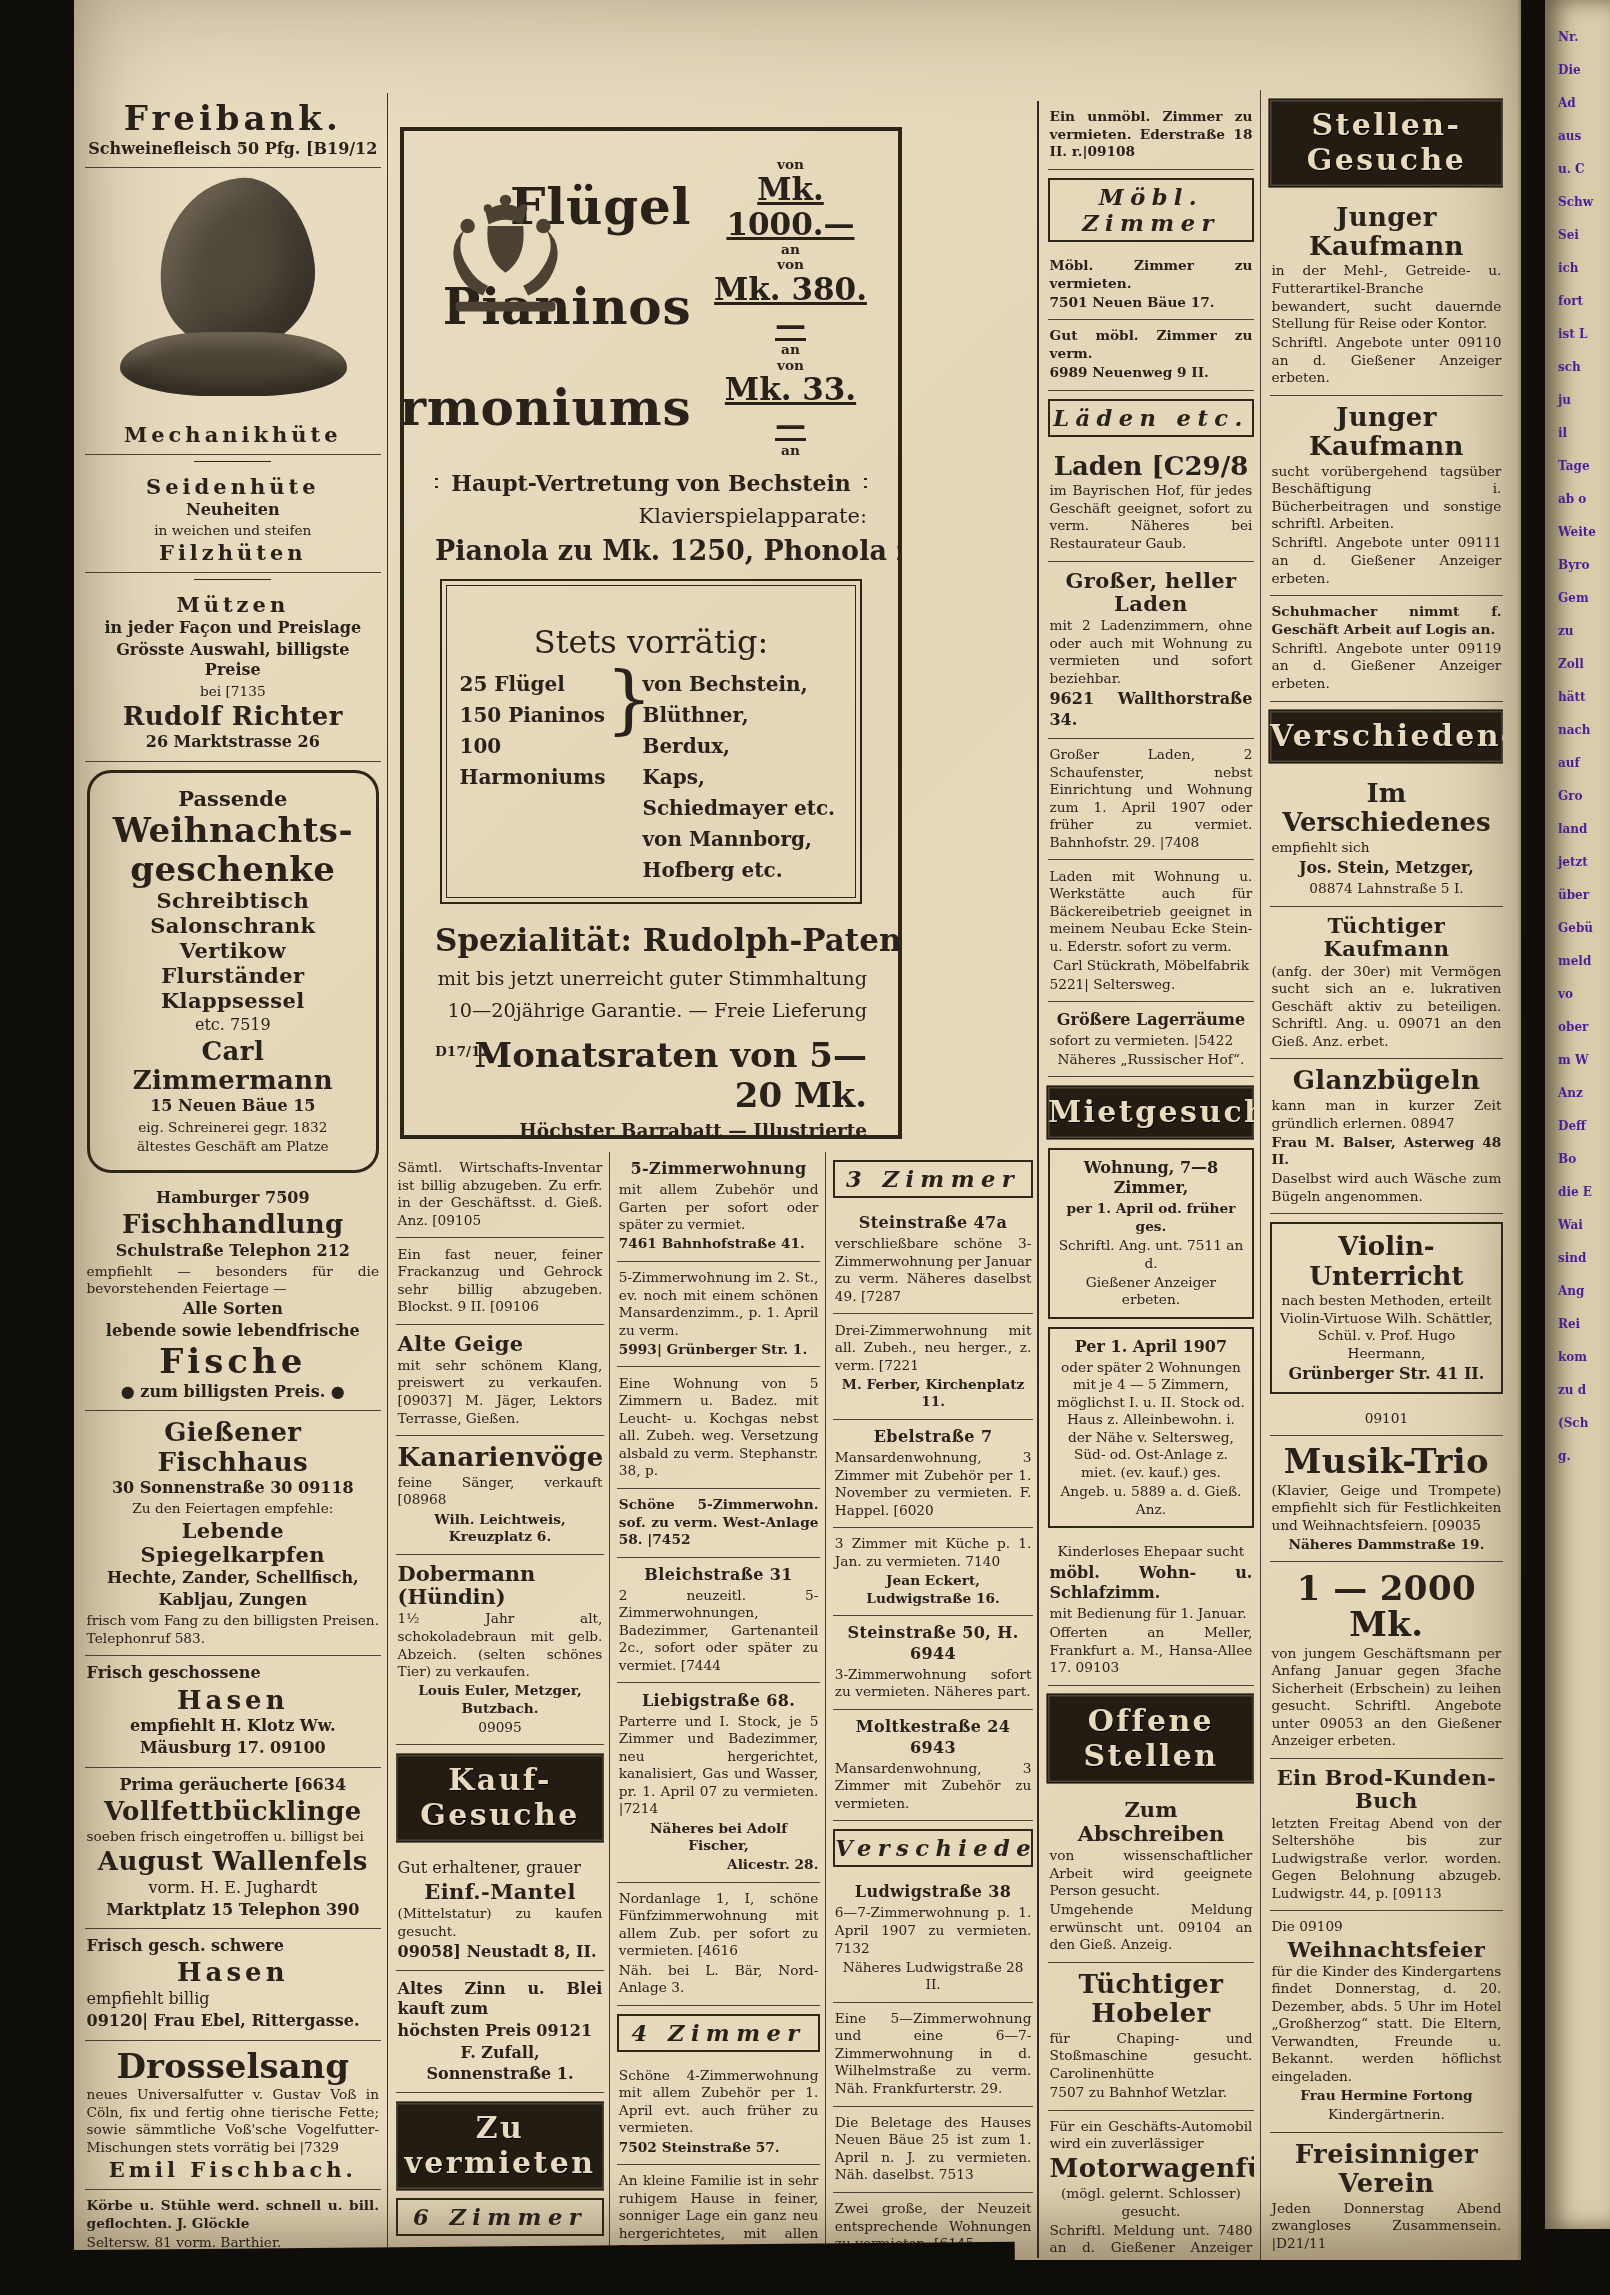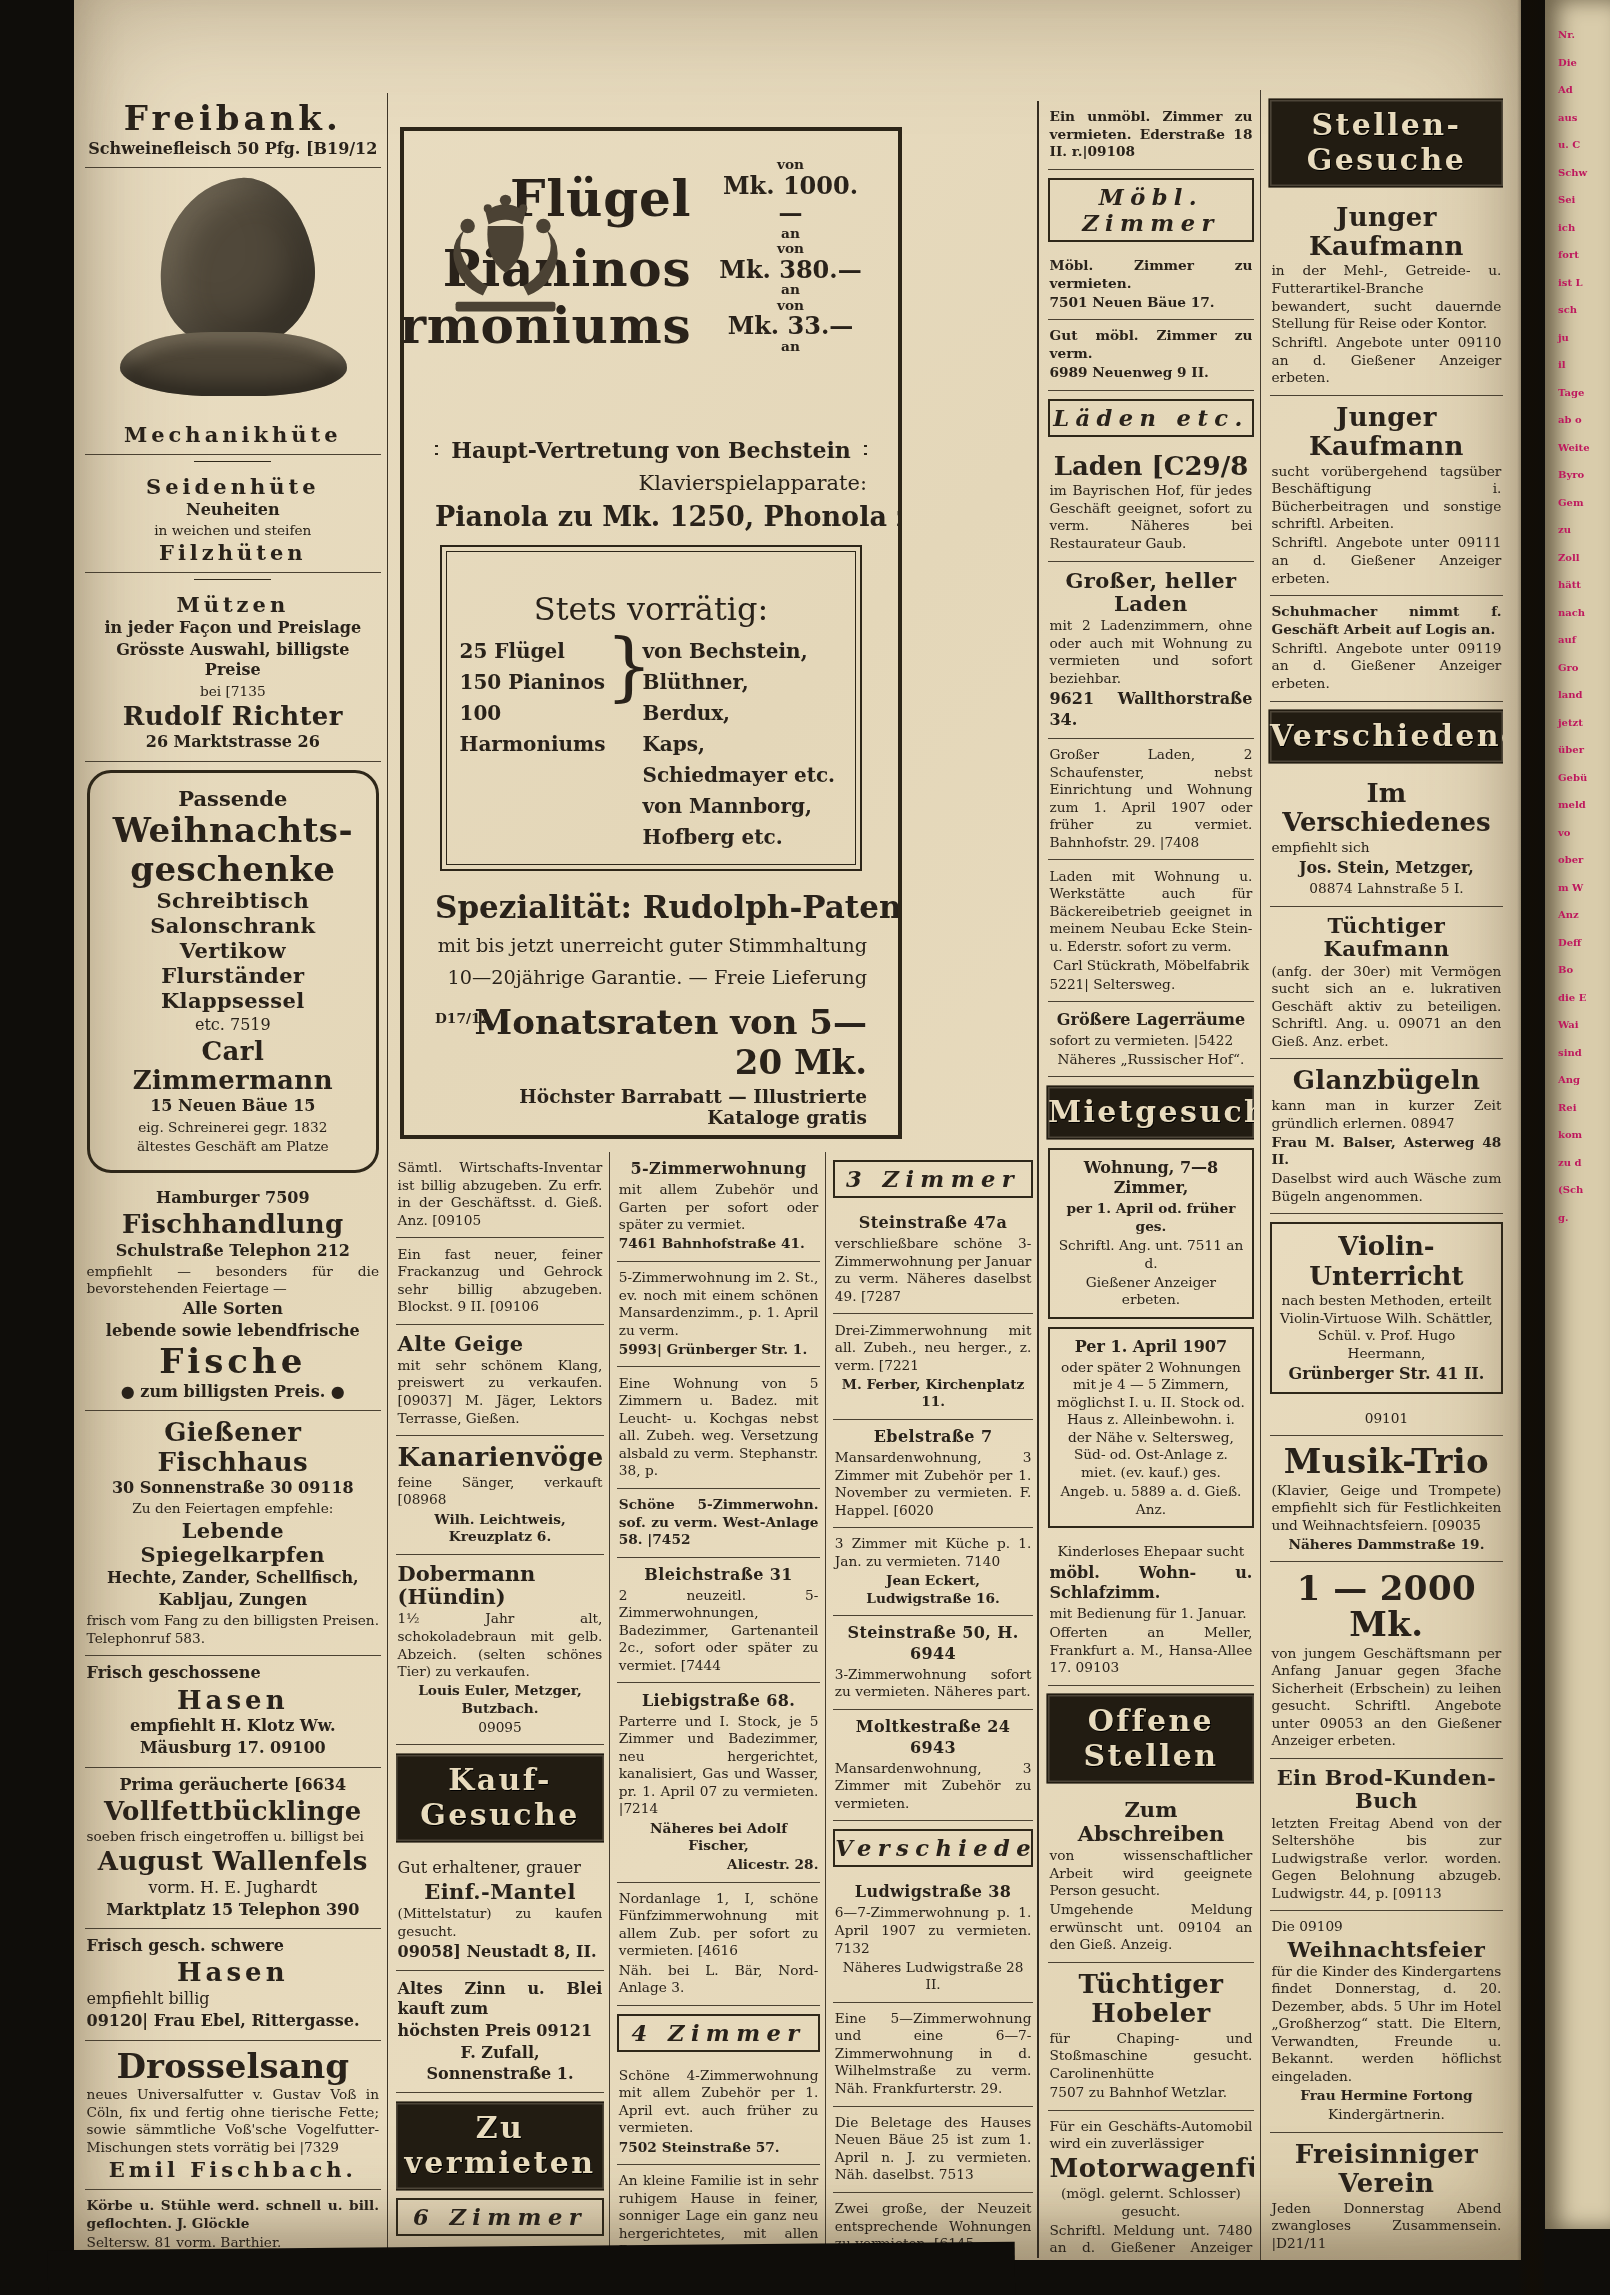--- a/index.html
+++ b/index.html
@@ -6,21 +6,21 @@
   .page{position:relative;width:1611px;height:2295px;background:#0f0d0a;overflow:hidden;
         font-family:"DejaVu Serif","Liberation Serif",serif;color:#29221a;}
   .paper{position:absolute;left:74px;top:0;width:1447px;height:2260px;
          background:linear-gradient(135deg,#eadec3 0%,#e4d7b9 38%,#e8dbbe 66%,#ddcfae 100%);
          box-shadow:inset 0 0 121px rgba(92,72,40,.38), inset 0 -32px 48px rgba(60,45,22,.25);}
   .gutter{position:absolute;left:1517px;top:0;width:27px;height:2295px;
           background:linear-gradient(90deg,rgba(18,13,6,0),rgba(18,13,6,.85) 55%,rgba(18,13,6,.35));}
   .edge-strip{position:absolute;left:1545px;top:0;width:66px;height:2229px;background:#d9ccab;
           box-shadow:inset 13px 0 21px rgba(40,30,12,.6);padding:21px 0 0 13px;box-sizing:border-box;
           overflow:hidden;}
-  .frag{font-size:10px;line-height:2.75;white-space:nowrap;color:#be185d;font-weight:600;}
+  .frag{font-size:12px;line-height:2.75;white-space:nowrap;color:#4c1d95;font-weight:600;}
   .bottom-tear{position:absolute;left:48px;top:2246px;width:967px;height:72px;background:#0f0d0a;
           transform:rotate(-.5deg);}
   .col{position:absolute;overflow:hidden;box-sizing:border-box;}
   #col-left{left:85px;top:93px;width:303px;height:2157px;padding-right:6.4px;border-right:1.6px solid #3e3528;}
   #col-a{left:396px;top:1152px;width:208px;height:1105px;}
   #col-b{left:609px;top:1152px;width:211px;height:1105px;border-left:1.6px solid #453c2e;padding-left:7.2px;}
   #col-c{left:825px;top:1152px;width:208px;height:1105px;border-left:1.6px solid #453c2e;padding-left:7.2px;}
   #col-d{left:1037px;top:101px;width:217px;height:2157px;border-left:2.4px solid #342c21;padding-left:8.9px;}
   #col-e{left:1260px;top:90px;width:243px;height:2170px;border-left:1.6px solid #453c2e;padding-left:8.9px;}
   
@@ -57,21 +57,21 @@
       box-shadow:inset 0 -13px 21px rgba(0,0,0,.42), inset 0 9.7px 14.5px rgba(238,224,192,.25);}
   
   #center-ad{left:400px;top:127px;width:502px;height:1012px;border:4px solid #2c2518;
       padding:27px 31px 16px;background:transparent;}
   .prod-area{position:relative;min-height:266px;}
   .crest{position:absolute;left:6.4px;top:22.6px;width:129px;height:145px;}
   .prod-row{display:flex;align-items:center;justify-content:flex-end;margin-bottom:1.6px;}
   .prod-name{font-size:50px;font-weight:700;letter-spacing:0.8px;line-height:1.05;text-align:right;}
   .price-stack{width:153px;text-align:center;margin-left:22.6px;flex:none;}
   .price-von,.price-an{font-size:13.7px;font-weight:700;line-height:1;display:block;}
-  .price-val{font-size:24px;font-weight:700;display:block;line-height:1.15;}
+  .price-val{font-size:31px;font-weight:700;display:block;line-height:1.15;text-decoration:underline;}
   .agency-row{display:flex;align-items:center;gap:13px;margin:13px 0 8px;}
   .dbl{flex:1;height:6.4px;border-top:2.4px solid #2c2518;border-bottom:2.4px solid #2c2518;}
   .agency-txt{font-size:22px;font-weight:700;white-space:nowrap;}
   .ca-c{text-align:right;}
   .ca-apparate{font-size:21px;margin:4.8px 0;}
   .ca-pianola{font-size:27px;font-weight:700;margin:6.4px 0 13px;white-space:nowrap;}
   .stock-box{position:relative;border:2.4px solid #2c2518;padding:14.5px 17.7px 16px;margin:3.2px 4.8px 17.7px;}
   .stock-box:before{content:"";position:absolute;inset:4px;border:1.6px solid #2c2518;pointer-events:none;}
   .stock-title{font-size:32px;text-align:center;margin-bottom:8px;margin-top:28px;}
   .stock-grid{display:flex;align-items:flex-start;position:relative;z-index:1;}

